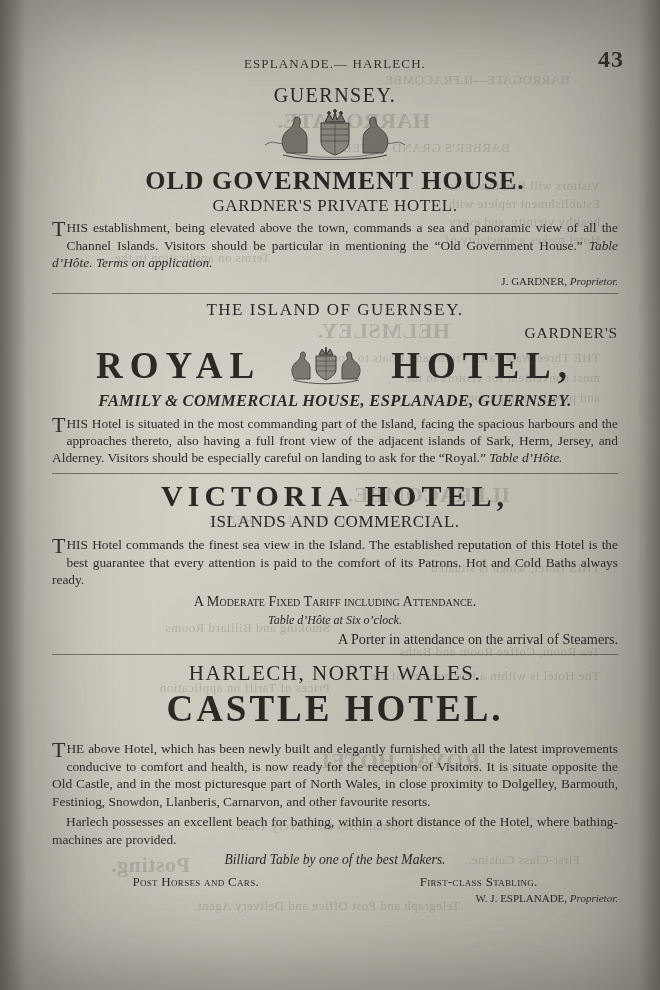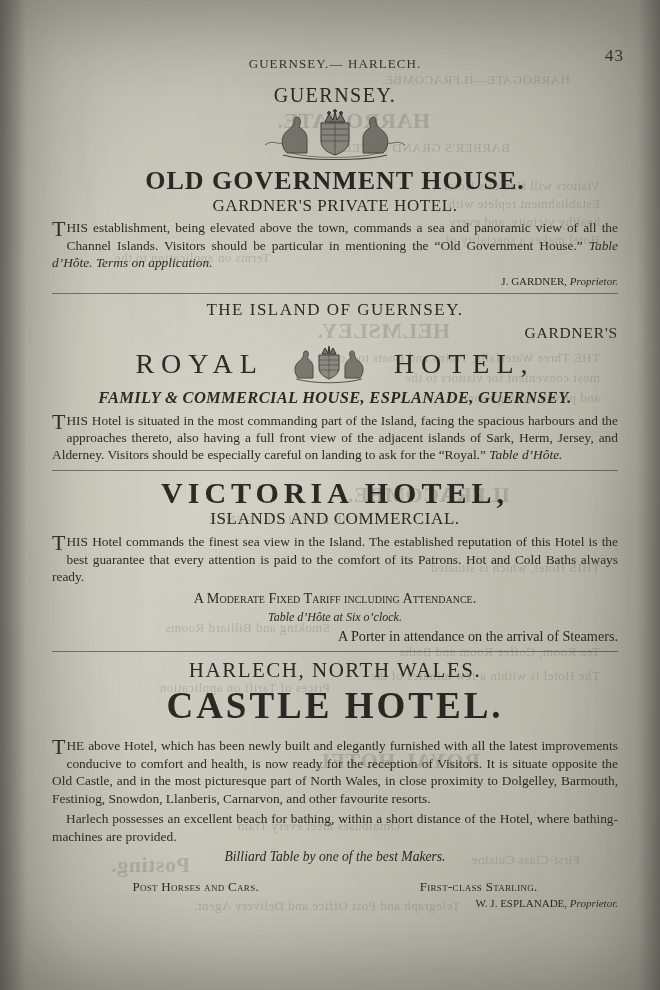--- a/index.html
+++ b/index.html
@@ -88,22 +88,22 @@
     text-align: center;
   }
   .running-head .rh-text {
     display: inline-block;
     color: #32302b;
   }
   .page-num {
     position: absolute;
     right: -6px;
     top: -10px;
-    font-size: 17px;
-    font-weight: normal;
+    font-size: 24px;
+    font-weight: bold;
     letter-spacing: 1px;
   }
 
   .rule {
     border: none;
     border-top: 1px solid #55524a;
     margin: 6px 0 6px 0;
     opacity: .75;
   }
 
@@ -159,22 +159,22 @@
 
   
   .royal-row {
     display: flex;
     align-items: center;
     justify-content: center;
     gap: 10px;
     margin: 2px 0 2px;
   }
   .royal-row .word {
-    font-size: 28px;
-    font-weight: normal;
+    font-size: 37px;
+    font-weight: bold;
     letter-spacing: 7px;
   }
   .esplanade {
     text-align: center;
     font-style: italic;
     font-weight: bold;
     font-size: 16.5px;
     letter-spacing: .3px;
     margin: 4px 0 4px;
   }
@@ -216,21 +216,21 @@
   .billiard {
     text-align: center;
     font-style: italic;
     font-size: 13.6px;
     margin: 4px 0 2px;
   }
   .two-col {
     display: flex;
     justify-content: space-around;
     font-size: 13px;
-    margin: 14px 0 2px;
+    margin: 6px 0 2px;
     letter-spacing: .3px;
   }
   .two-col span { font-variant: small-caps; }
 
   .ink { filter: blur(0.18px); }
 </style>
 </head>
 <body>
 
 <div class="page">
@@ -258,21 +258,21 @@
       <div style="left: 180px; top: 748px; font-size: 22px; font-weight: bold;">ROYAL HOTEL</div>
       <div style="left: 260px; top: 818px; font-size: 13px;">Omnibuses meet every Train</div>
       <div style="left: 80px; top: 852px; font-size: 13px;">First-Class Cuisine.</div>
       <div style="left: 470px; top: 852px; font-size: 22px; font-weight: bold;">Posting.</div>
       <div style="left: 200px; top: 898px; font-size: 13px;">Telegraph and Post Office and Delivery Agent.</div>
     </div>
 
   <div class="content ink">
 
     <div class="running-head">
-      <span class="rh-text">GUERNSEY.— HARLECH.</span>
+      <span class="rh-text">ESPLANADE.— HARLECH.</span>
       <span class="page-num">43</span>
     </div>
 
     <div class="ad">
       <div class="city">GUERNSEY.</div>
 
       <div class="crest-wrap">
         <svg class="crest" width="220" height="52" viewBox="0 0 220 52">
           <g fill="none" stroke="#35332e" stroke-width="1">
 

